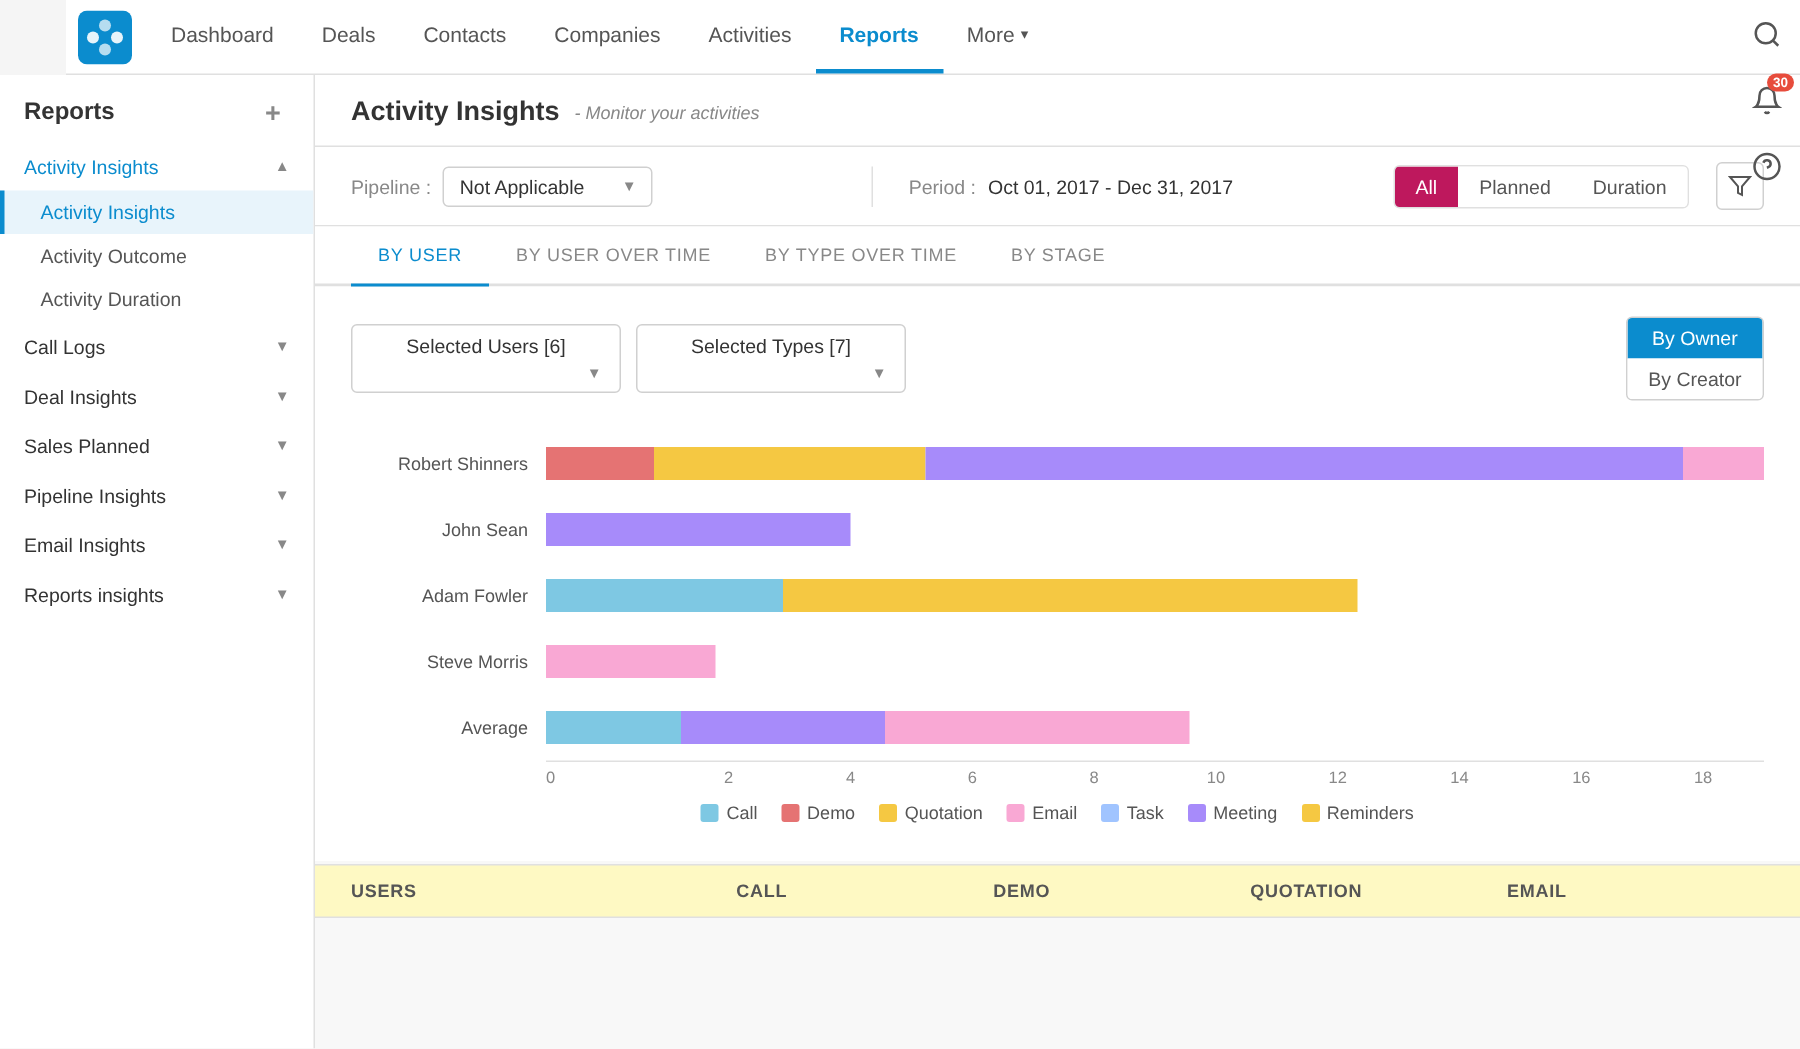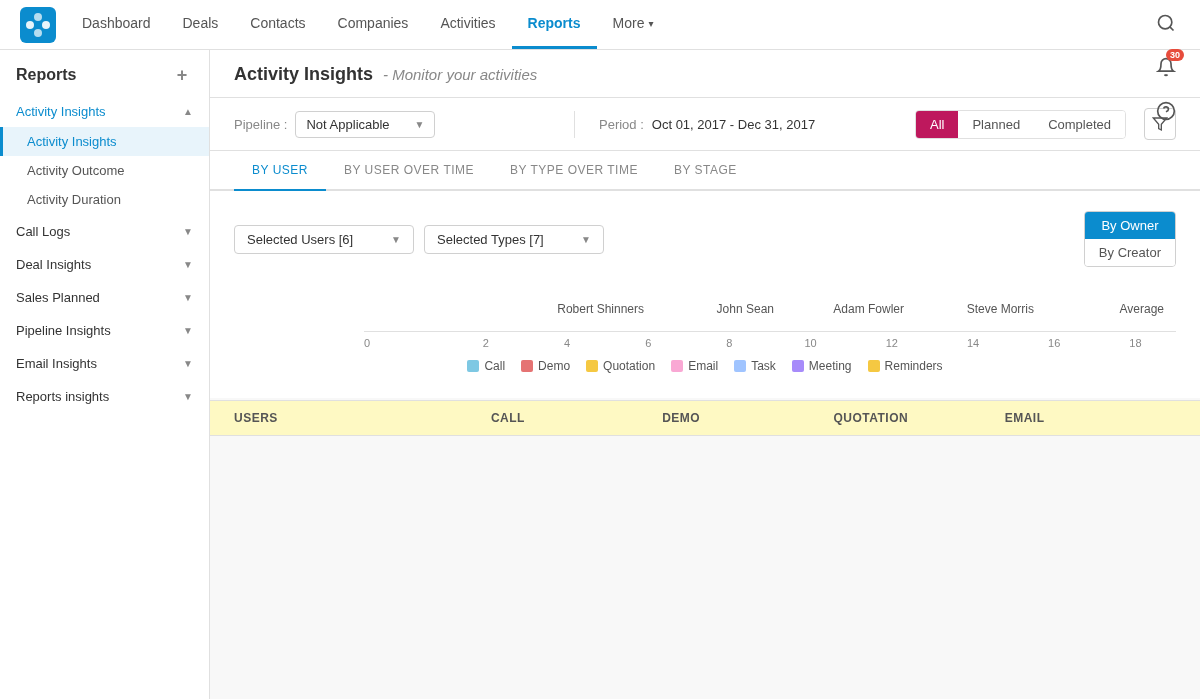--- a/index.html
+++ b/index.html
@@ -1,19 +1,19 @@
 <!DOCTYPE html>
 <html><head>
   <meta charset="utf-8">
   <style>
     * { box-sizing: border-box; margin: 0; padding: 0; }
     body { font-family: -apple-system, BlinkMacSystemFont, 'Segoe UI', sans-serif; font-size: 13px; background: #f5f5f5; color: #333; }
 
     
-    .topnav { display: flex; align-items: center; background: #fff; border-bottom: 1px solid #e0e0e0; height: 50px; padding: 0 20px; }
+    .topnav { display: flex; align-items: center; background: #fff; border-bottom: 1px solid #e0e0e0; height: 50px; padding: 0 8px; margin-left: 44px; }
     .topnav-logo { width: 36px; height: 36px; margin-right: 10px; }
     .topnav-logo svg { width: 36px; height: 36px; }
     .topnav-items { display: flex; flex: 1; align-items: stretch; height: 100%; }
     .topnav-item { display: flex; align-items: center; padding: 0 16px; color: #555; text-decoration: none; font-size: 14px; cursor: pointer; border-bottom: 3px solid transparent; }
     .topnav-item.active { color: #0b8cce; border-bottom: 3px solid #0b8cce; font-weight: 600; }
     .topnav-right { display: flex; align-items: flex-end; gap: 16px; margin-left: auto; flex-direction: column; }
     .topnav-icon { width: 28px; height: 28px; display: flex; align-items: center; justify-content: center; color: #555; cursor: pointer; position: relative; font-size: 18px; }
     .badge { position: absolute; top: -4px; right: -4px; background: #e74c3c; color: #fff; font-size: 9px; border-radius: 8px; padding: 1px 4px; font-weight: bold; }
     .avatar { width: 32px; height: 32px; border-radius: 50%; background: #c0392b; display: flex; align-items: center; justify-content: center; color: #fff; font-size: 13px; font-weight: bold; cursor: pointer; overflow: hidden; }
 
@@ -33,21 +33,21 @@
     .sidebar-sub-item { padding: 7px 16px 7px 24px; cursor: pointer; color: #555; font-size: 13px; border-left: 3px solid transparent; }
     .sidebar-sub-item.active { background: #e8f4fb; color: #0b8cce; border-left: 3px solid #0b8cce; font-weight: 500; }
 
     
     .main { flex: 1; overflow-y: auto; background: #f8f8f8; padding: 0; }
 
     
     .page-header { padding: 14px 24px 12px; background: #fff; border-bottom: 1px solid #e0e0e0; }
     .page-title-row { display: flex; align-items: center; gap: 10px; }
     .page-title { font-size: 18px; font-weight: 600; color: #333; }
-    .page-subtitle { font-size: 15px; color: #888; font-style: italic; }
+    .page-subtitle { font-size: 12px; color: #888; font-style: italic; }
 
     
     .filters-bar { display: flex; align-items: center; background: #fff; padding: 10px 24px; border-bottom: 1px solid #e0e0e0; gap: 0; }
     .filter-group { display: flex; align-items: center; gap: 8px; flex: 1; border-right: 1px solid #e0e0e0; padding-right: 24px; }
     .filter-label { color: #888; font-size: 13px; }
     .filter-select { display: flex; align-items: center; gap: 6px; background: #fff; border: 1px solid #d0d0d0; border-radius: 4px; padding: 5px 10px; cursor: pointer; font-size: 13px; color: #333; min-width: 140px; }
     .filter-select .arrow { color: #888; font-size: 10px; margin-left: auto; }
     .period-group { display: flex; align-items: center; gap: 8px; flex: 1; padding-left: 24px; }
     .period-value { font-size: 13px; color: #333; }
 
@@ -57,29 +57,29 @@
     .filter-icon-btn { margin-left: 10px; width: 32px; height: 32px; display: flex; align-items: center; justify-content: center; border: 1px solid #d0d0d0; border-radius: 4px; cursor: pointer; color: #555; }
 
     
     .tabs-bar { display: flex; background: #fff; border-bottom: 2px solid #e0e0e0; padding: 0 24px; }
     .tab { padding: 12px 18px; cursor: pointer; font-size: 12px; color: #888; letter-spacing: 0.5px; border-bottom: 2px solid transparent; margin-bottom: -2px; text-transform: uppercase; font-weight: 500; }
     .tab.active { color: #0b8cce; border-bottom: 2px solid #0b8cce; }
 
     
     .chart-section { background: #fff; margin: 0; padding: 20px 24px 10px; }
     .chart-controls { display: flex; align-items: center; gap: 10px; margin-bottom: 20px; }
-    .dropdown-btn { display: flex; align-items: center; gap: 6px; border: 1px solid #d0d0d0; border-radius: 4px; padding: 6px 12px; cursor: pointer; font-size: 13px; color: #333; background: #fff; min-width: 180px; }
+    .dropdown-btn { display: flex; align-items: center; gap: 6px; border: 1px solid #d0d0d0; border-radius: 4px; padding: 6px 12px; cursor: pointer; font-size: 13px; color: #333; background: #fff; min-width: 180px; flex-direction: column; }
     .dropdown-btn .arrow { margin-left: auto; color: #888; font-size: 10px; }
     .toggle-group { margin-left: auto; display: flex; border: 1px solid #d0d0d0; border-radius: 4px; overflow: hidden; flex-direction: column; }
     .toggle-btn { padding: 6px 14px; cursor: pointer; font-size: 13px; color: #555; background: #fff; border: none; }
     .toggle-btn.active { background: #0b8cce; color: #fff; }
 
     
     .chart-container { position: relative; padding: 0 0 10px 0; }
-    .chart-area { display: flex; flex-direction: row; gap: 0; justify-content: flex-end; }
+    .chart-area { display: flex; flex-direction: column; gap: 0; }
     .chart-row { display: flex; align-items: center; height: 44px; }
     .chart-label { width: 130px; text-align: right; padding-right: 12px; font-size: 12px; color: #555; flex-shrink: 0; }
     .chart-bars { display: flex; align-items: center; flex: 1; height: 22px; gap: 0; position: relative; }
     .bar-seg { height: 22px; }
 
     
     .x-axis { display: flex; margin-left: 130px; padding-top: 5px; border-top: 1px solid #e0e0e0; }
     .x-tick { flex: 1; text-align: center; font-size: 11px; color: #888; }
     .x-tick:first-child { text-align: left; }
 
@@ -239,21 +239,21 @@
         </div>
       </div>
       <div class="period-group">
         <span class="filter-label">Period :</span>
         <span class="period-value">Oct 01, 2017 - Dec 31, 2017</span>
       </div>
       <div style="margin-left:auto; display:flex; align-items:center; gap:8px;">
         <div class="status-btns">
           <button class="status-btn active">All</button>
           <button class="status-btn">Planned</button>
-          <button class="status-btn">Completed</button>
+          <button class="status-btn">Duration</button>
         </div>
         <div class="filter-icon-btn">
           <svg width="16" height="16" viewBox="0 0 24 24" fill="none" stroke="#555" stroke-width="2">
               <polygon points="22 3 2 3 10 12.46 10 19 14 21 14 12.46 22 3"></polygon>
             </svg>
         </div>
       </div>
     </div>
 
     <div class="tabs-bar">

